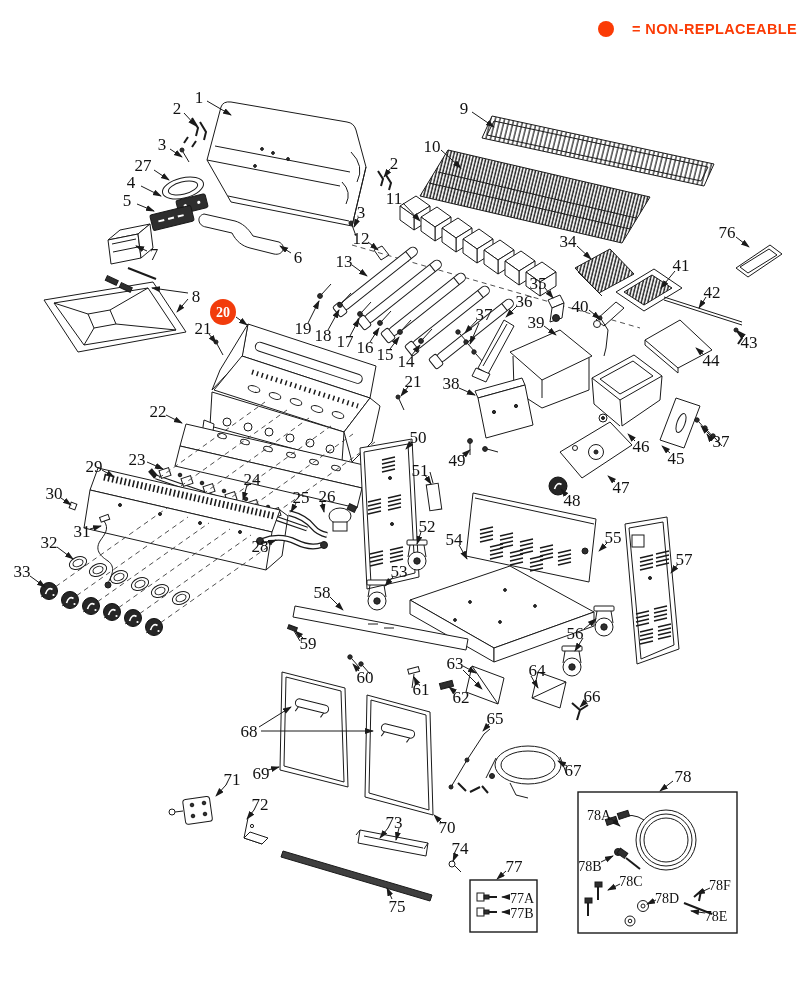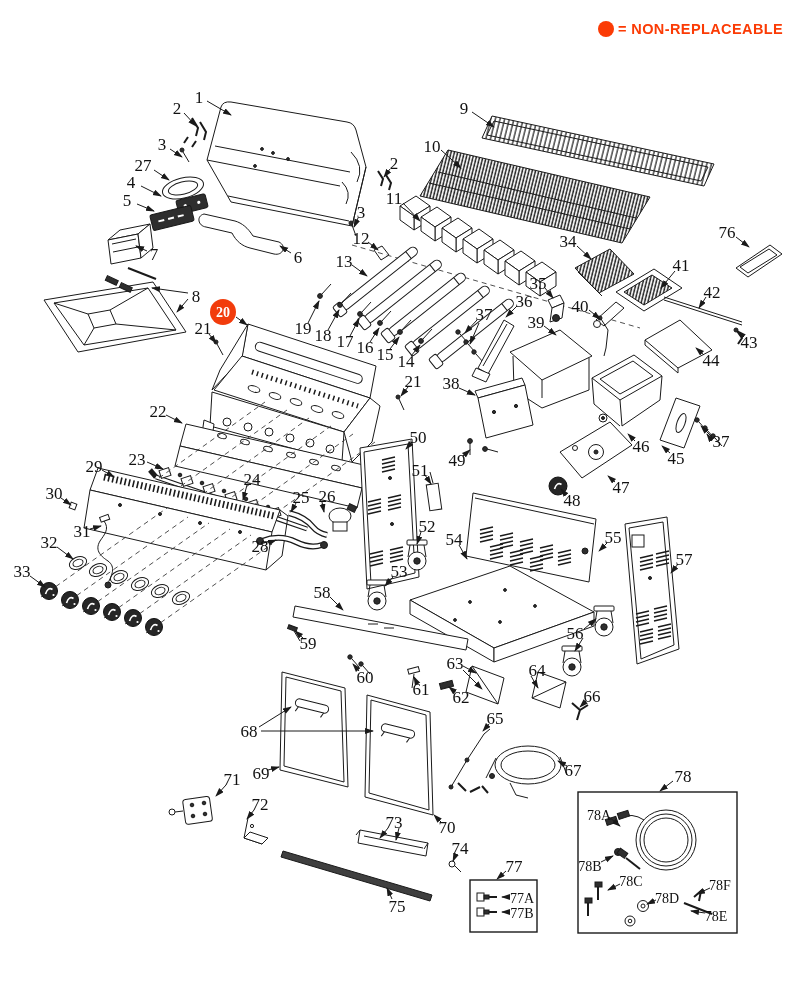--- a/index.html
+++ b/index.html
@@ -1,18 +1,18 @@
 <!DOCTYPE html>
 <html><head>
 <meta charset="utf-8">
 <style>
   html,body{margin:0;padding:0;background:#fff;}
   .canvas{position:relative;width:798px;height:1007px;background:#fff;overflow:hidden;
           font-family:"Liberation Serif",serif;}
-  .legend{position:absolute;left:598px;top:21px;display:flex;align-items:center;gap:4px;
+  .legend{position:absolute;left:598px;top:21px;display:flex;align-items:center;gap:18px;
           font-family:"Liberation Sans",sans-serif;font-weight:bold;font-size:14.5px;
           letter-spacing:.4px;white-space:nowrap;}
   .legend .dot{width:16px;height:16px;border-radius:50%;display:inline-block;}
   svg{position:absolute;left:0;top:0;}
   .w{fill:#ffffff;stroke:#1a1a1a;stroke-width:1;}
   .d{fill:#2e2e2e;stroke:#1a1a1a;stroke-width:1;}
   .s{fill:none;stroke:#1a1a1a;stroke-width:1;}
   .s2{fill:none;stroke:#1a1a1a;stroke-width:2;}
   .dash{fill:none;stroke:#3c3c3c;stroke-width:.9;stroke-dasharray:5 4;}
   .leader{stroke:#1a1a1a;stroke-width:1;fill:none;}

